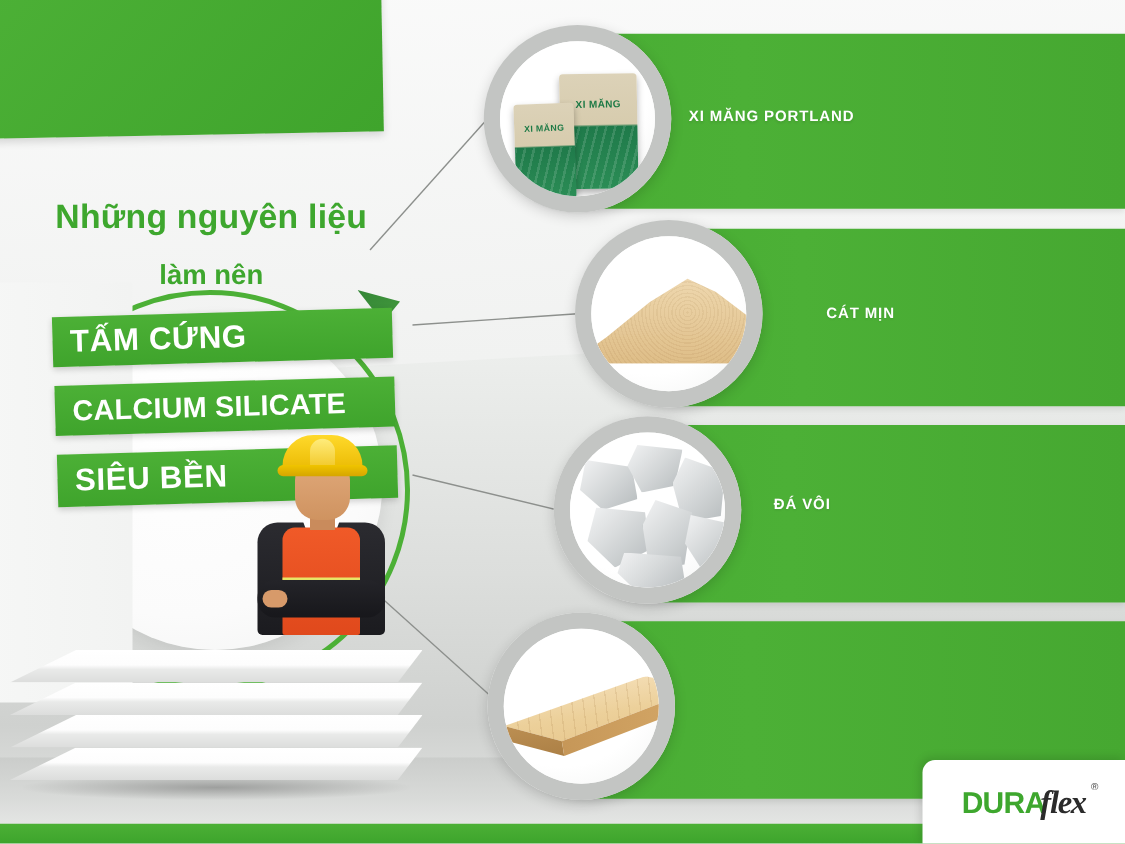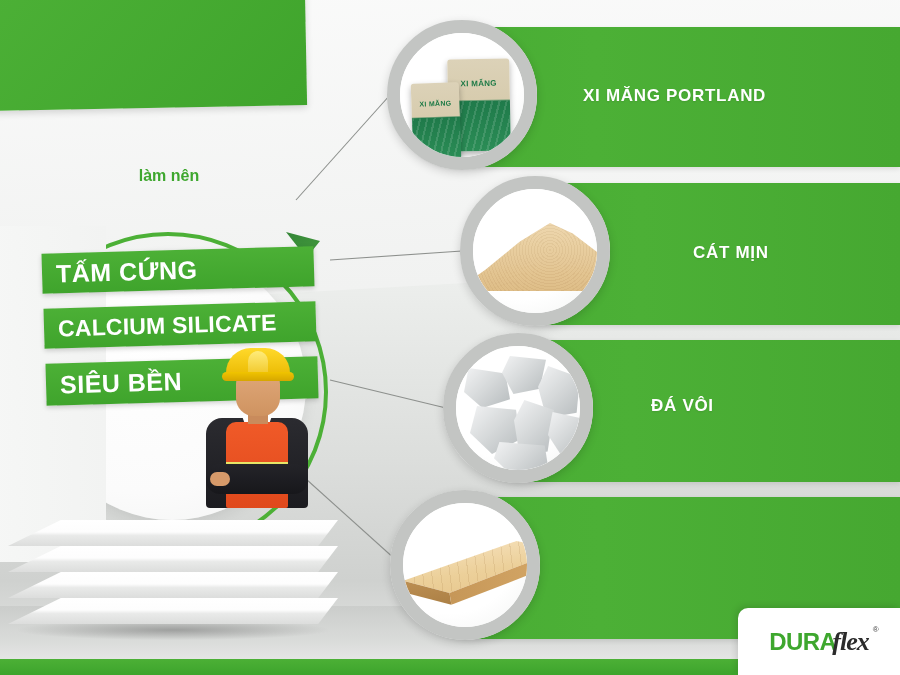--- a/index.html
+++ b/index.html
@@ -41,21 +41,21 @@
     position:absolute; right:0;
     background:linear-gradient(to right,#3f9f2c 0%,#49ad34 10%,#4cb036 40%,#46a831 100%);
     box-shadow:0 2px 5px rgba(0,0,0,.10);
   }
   .band.b1{ left:392px; top:27px;  height:140px; border-top-left-radius:70px; border-bottom-left-radius:70px; }
   .band.b2{ left:470px; top:183px; height:142px; border-top-left-radius:71px; border-bottom-left-radius:71px; }
   .band.b3{ left:452px; top:340px; height:142px; border-top-left-radius:71px; border-bottom-left-radius:71px; }
   .band.b4{ left:400px; top:497px; height:142px; border-top-left-radius:71px; border-bottom-left-radius:71px; }
   .band-label{
     position:absolute; color:#ffffff; font-weight:bold; letter-spacing:.7px;
-    font-size:17px; white-space:nowrap; text-shadow:0 1px 2px rgba(0,0,0,.10);margin-left:32px;
+    font-size:12px; white-space:nowrap; text-shadow:0 1px 2px rgba(0,0,0,.10);
   }
   .lab1{ left:551px; top:86px; }
   .lab2{ left:661px; top:243px; }
   .lab3{ left:619px; top:396px; }
   .lab4{ left:603px; top:553px; }
   
   .circ{
     position:absolute; border-radius:50%;
     background:#f2f3f2;
     box-shadow:0 3px 10px rgba(0,0,0,.16);
@@ -155,21 +155,21 @@
     border-radius:50%;
     background:radial-gradient(circle at 40% 30%,#ffffff 0%,#fbfbfb 65%,#f1f2f1 100%);
     box-shadow:0 4px 14px rgba(0,0,0,.08);
   }
   
   .headline{
     position:absolute; left:24px; top:160px; width:290px;
     color:#3ea72e; font-weight:bold; text-align:center; line-height:1.0;
   }
   .headline .l1{ font-size:27px; letter-spacing:.2px; }
-  .headline .l2{ font-size:16px; margin-top:8px; }
+  .headline .l2{ font-size:22px; margin-top:22px; }
   
   .bar{
     position:absolute;
     background:linear-gradient(to bottom,#4cb036,#3fa42c);
     color:#fff; font-weight:bold; display:flex; align-items:center;
     box-shadow:0 2px 5px rgba(0,0,0,.18);
     white-space:nowrap; overflow:hidden;
   }
   .bar span{ padding-left:14px; }
   .bar1{ left:42px; top:250px; width:272px; height:40px; transform:rotate(-1.6deg); }
@@ -359,20 +359,21 @@
         <div class="edge2"></div>
       </div>
     </div>
   </div>
 
   <div class="hub-ring"></div>
   <div class="hub-white"></div>
   <div class="hub-ring-mask"></div>
 
   <div class="headline">
+    <div class="l1">Những nguyên liệu</div>
     <div class="l2">làm nên</div>
   </div>
 
   <div class="bar-fold"></div>
   <div class="bar bar1">
     <span>TẤM CỨNG</span>
   </div>
   <div class="bar bar2">
     <span>CALCIUM SILICATE</span>
   </div>

